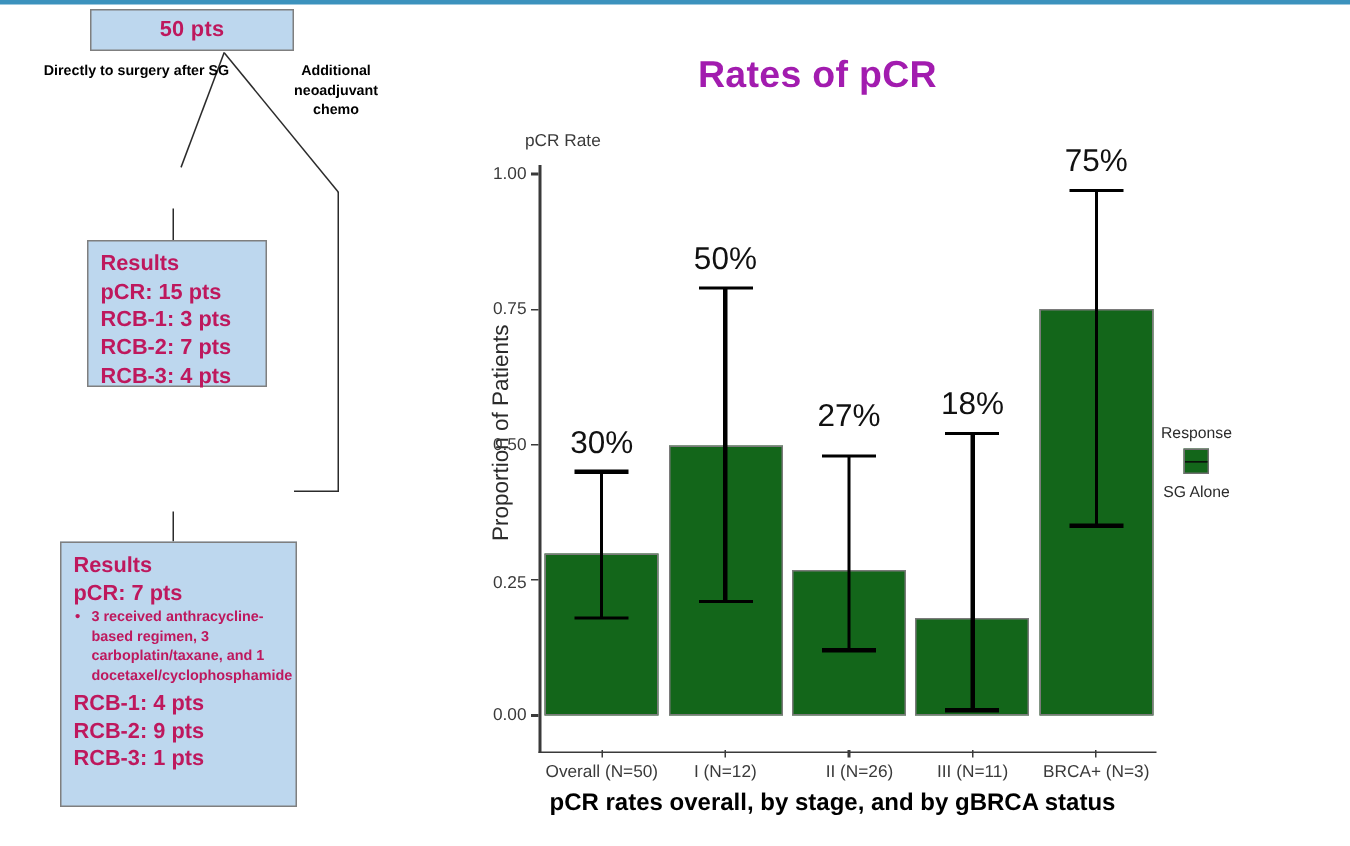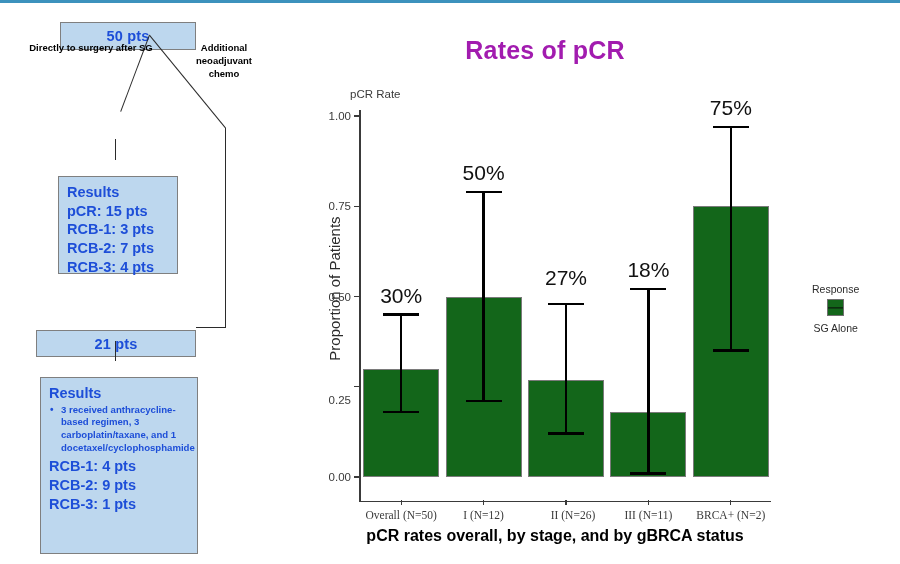--- a/index.html
+++ b/index.html
@@ -9,21 +9,21 @@
     position:relative;overflow:hidden;
   }
   #root{position:relative;width:900px;height:564px;}
 
   .topstrip{position:absolute;left:0;top:0;width:900px;height:3px;background:#3c92bd;}
 
   
   .flow{position:absolute;left:0;top:0;width:300px;height:564px;}
   .fbox{
     position:absolute;background:#bdd7ee;border:1px solid #7f7f7f;
-    box-sizing:border-box;color:#1d4ed8;margin-top:16px;
+    box-sizing:border-box;color:#be185d;
   }
   .fbox.center{display:flex;align-items:center;justify-content:center;}
   .fbox.center span{font-size:14.5px;font-weight:600;letter-spacing:.2px;}
   .fbox.results{padding:6px 7px 7px 8px;}
   .results .rtitle{font-size:14.5px;font-weight:bold;line-height:1.28;}
   .results .rline{font-size:14.5px;font-weight:600;line-height:1.3;}
   .results .bullets{margin:1px 0 2px 0;padding:0;list-style:none;}
   .results .bullets li{
     font-size:9.6px;font-weight:600;line-height:1.34;
     padding-left:12px;position:relative;
@@ -59,30 +59,30 @@
   .yaxisline{position:absolute;left:0;top:0;width:1.6px;height:392px;background:#3a3a3a;}
   .xaxisline{position:absolute;left:0;top:390.5px;width:412px;height:1.6px;background:#3a3a3a;}
   .ytick{position:absolute;left:-5px;width:5px;height:1.4px;background:#3a3a3a;}
   .yticklabel{
     position:absolute;right:calc(100% + 8px);font-size:11.5px;color:#3a3a3a;
     white-space:nowrap;transform:translateY(-50%);
   }
   .xtick{position:absolute;top:390px;width:1.4px;height:5px;background:#3a3a3a;}
   .xticklabel{
     position:absolute;top:399px;font-size:11.5px;color:#3a3a3a;
-    white-space:nowrap;transform:translateX(-50%);text-align:center;font-family:Liberation Serif, serif;
+    white-space:nowrap;transform:translateX(-50%);text-align:center;
   }
   .bar{position:absolute;background:#13661a;border:1px solid #7a7a7a;box-sizing:border-box;}
   .ecap{position:absolute;height:2.4px;background:#000;}
   .evert{position:absolute;width:2.4px;background:#000;}
   .barlabel{
     position:absolute;font-size:21px;color:#111;white-space:nowrap;
     transform:translateX(-50%);
   }
-  .legend{position:absolute;left:512px;top:283px;}
+  .legend{position:absolute;left:474px;top:283px;}
   .legend-title{font-size:10.5px;color:#2b2b2b;margin-bottom:4px;}
   .legend-row{display:flex;align-items:center;gap:6px;flex-direction:column;}
   .legend-swatch{
     width:17px;height:17px;background:#13661a;border:1px solid #6f6f6f;
     box-sizing:border-box;position:relative;
   }
   .legend-swatch:after{
     content:"";position:absolute;left:0;right:0;top:50%;height:1.2px;
     background:#0a0a0a;transform:translateY(-50%);
   }
@@ -119,28 +119,26 @@
     <div class="conn" style="left:115px;top:139px;width:1.4px;height:21px;"></div>
 
     <div class="fbox results" style="left:58px;top:160px;width:120px;height:98px;">
       <div class="rtitle">Results</div>
       <div class="rline">pCR: 15 pts</div>
       <div class="rline">RCB-1: 3 pts</div>
       <div class="rline">RCB-2: 7 pts</div>
       <div class="rline">RCB-3: 4 pts</div>
     </div>
 
-    <div class="fbox center" style="left:36px;top:314px;width:160px;height:27px;">
-      <span>21 pts</span>
-    </div>
 
     <div class="conn" style="left:115px;top:341px;width:1.4px;height:20px;"></div>
 
     <div class="fbox results" style="left:40px;top:361px;width:158px;height:177px;">
       <div class="rtitle">Results</div>
+      <div class="rline">pCR: 7 pts</div>
       <ul class="bullets">
         <li>3 received anthracycline-based regimen, 3 carboplatin/taxane, and 1 docetaxel/cyclophosphamide</li>
       </ul>
       <div class="rline">RCB-1: 4 pts</div>
       <div class="rline">RCB-2: 9 pts</div>
       <div class="rline">RCB-3: 1 pts</div>
     </div>
   </div>
 
   <div class="chart">
@@ -149,21 +147,21 @@
     <div class="axis-corner-label">pCR Rate</div>
     <div class="ylabel">Proportion of Patients</div>
     <div class="xlabel">pCR rates overall, by stage, and by gBRCA status</div>
 
     <div class="plot" id="plot">
       <div class="yaxisline"></div>
       <div class="xaxisline"></div>
     <div class="ytick" style="top: 366.3px;"></div>
         <div class="yticklabel" style="top: 367px;">0.00</div>
         <div class="ytick" style="top: 276.05px;"></div>
-        <div class="yticklabel" style="top: 290px;">0.25</div>
+        <div class="yticklabel" style="top: 279px;">0.25</div>
         <div class="ytick" style="top: 185.8px;"></div>
         <div class="yticklabel" style="top: 186.5px;">0.50</div>
         <div class="ytick" style="top: 95.55px;"></div>
         <div class="yticklabel" style="top: 96.25px; margin-left: 44px;">0.75</div>
         <div class="ytick" style="top: 5.3px;"></div>
         <div class="yticklabel" style="top: 6px;">1.00</div>
         <div class="bar" style="left: 4.2px; top: 258.7px; width: 76px; height: 108.3px; background: rgb(19, 102, 26);"></div>
         <div class="evert" style="left: 41px; top: 204.55px; height: 97.47px;"></div>
         <div class="ecap" style="left: 24.2px; top: 203.35px; width: 36px;"></div>
         <div class="ecap" style="left: 24.2px; top: 300.82px; width: 36px;"></div>
@@ -190,21 +188,21 @@
         <div class="ecap" style="left: 271.4px; top: 362.19px; width: 36px;"></div>
         <div class="barlabel" style="left: 289.4px; top: 148.28px;">18%</div>
         <div class="xtick" style="left: 288.7px;"></div>
         <div class="xticklabel" style="left: 289.4px;">III (N=11)</div>
         <div class="bar" style="left: 333.8px; top: 96.25px; width: 76px; height: 270.75px; background: rgb(19, 102, 26);"></div>
         <div class="evert" style="left: 370.6px; top: 16.83px; height: 223.82px;"></div>
         <div class="ecap" style="left: 353.8px; top: 15.63px; width: 36px;"></div>
         <div class="ecap" style="left: 353.8px; top: 239.45px; width: 36px;"></div>
         <div class="barlabel" style="left: 371.8px; top: -14.17px;">75%</div>
         <div class="xtick" style="left: 371.1px;"></div>
-        <div class="xticklabel" style="left: 371.8px;">BRCA+ (N=2)</div>
+        <div class="xticklabel" style="left: 371.8px;">BRCA+ (N=3)</div>
       </div>
 
     <div class="legend">
       <div class="legend-title">Response</div>
       <div class="legend-row">
         <div class="legend-swatch"></div>
         <div class="legend-label">SG Alone</div>
       </div>
     </div>
   </div>

